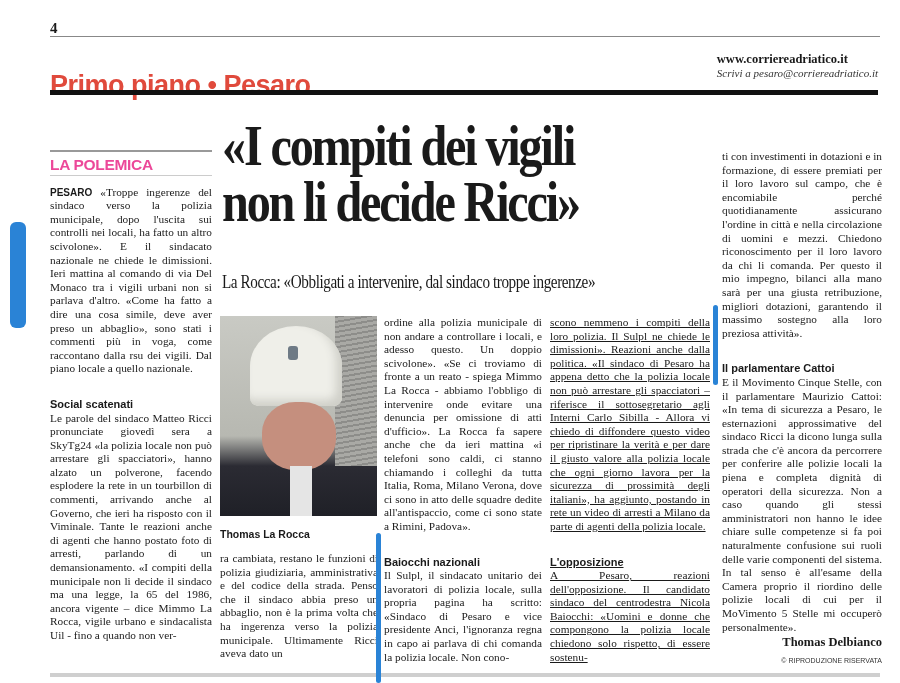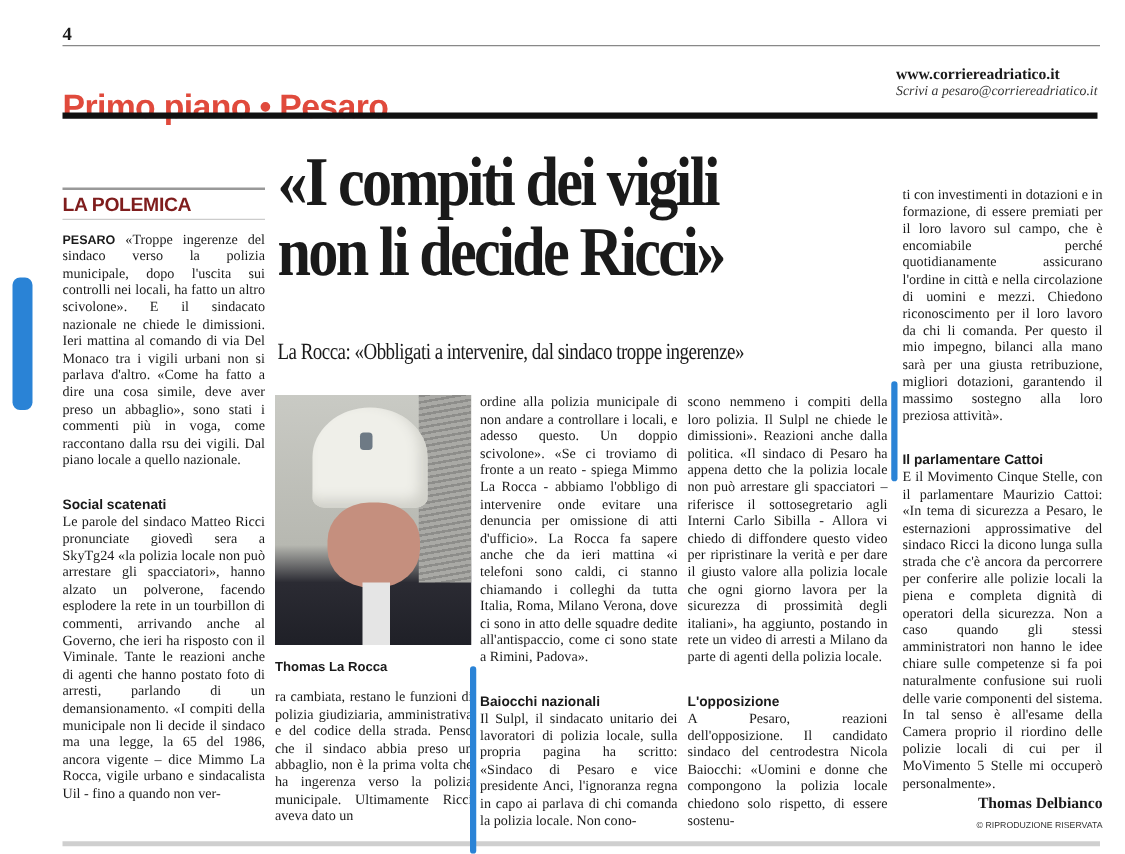--- a/index.html
+++ b/index.html
@@ -29,21 +29,21 @@
   .photo .helmet { position: absolute; left: 30px; top: 10px; width: 92px; height: 80px; background: #efefe9; border-radius: 50% 50% 10% 10%; box-shadow: inset -6px -6px 10px #cfcfc8; }
   .photo .helmet-badge { position: absolute; left: 68px; top: 30px; width: 10px; height: 14px; background: #6e7a85; border-radius: 3px; }
   .photo .face { position: absolute; left: 42px; top: 86px; width: 74px; height: 68px; background: #c58f7e; border-radius: 45%; }
   .photo .wall { position: absolute; right: 0; top: 0; width: 42px; height: 150px; background: repeating-linear-gradient(170deg, #8d8d8a 0 2px, #a9a9a5 2px 5px); }
   .photo .collar { position: absolute; left: 70px; top: 150px; width: 22px; height: 50px; background: #e5e5e5; }
   .photo-caption { position: absolute; left: 220px; top: 528px; font-family: "Liberation Sans", sans-serif; font-weight: bold; font-size: 10.5px; }
 
   .col { position: absolute; font-size: 11.3px; line-height: 13.6px; text-align: justify; }
   .col2a { left: 220px; top: 552px; width: 158px; }
   .col3 { left: 384px; top: 316px; width: 158px; }
-  .col4 { left: 550px; top: 316px; width: 160px; }
+  .col4 { left: 550px; top: 316px; width: 160px; text-decoration: underline; }
   .col5 { left: 722px; top: 150px; width: 160px; }
 
   .byline { font-weight: bold; font-size: 12.5px; text-align: right; margin-top: 2px; }
   .copyright { font-family: "Liberation Sans", sans-serif; font-size: 7px; text-align: right; margin-top: 4px; color: #333; }
 
   .bottom-rule { position: absolute; left: 50px; top: 673px; width: 830px; height: 4px; background: #cfcfcf; }
 
   .marker { position: absolute; background: #2a83d6; border-radius: 6px; }
   .m1 { left: 10px; top: 222px; width: 16px; height: 106px; }
   .m2 { left: 376px; top: 533px; width: 5px; height: 150px; }
@@ -57,21 +57,21 @@
 
 <div class="section-title" style="color:#e04a3c">Primo piano • Pesaro</div>
 <div class="site-block">
   <div class="site-url">www.corriereadriatico.it</div>
   <div class="site-contact">Scrivi a pesaro@corriereadriatico.it</div>
 </div>
 <div class="thick-rule"></div>
 
 <div class="left-col">
   <div class="kicker-rule"></div>
-  <div class="kicker" style="color:#7f1d1d">LA POLEMICA</div>
+  <div class="kicker" style="color:#ec4899">LA POLEMICA</div>
   <p>
     <span class="dateline">PESARO</span>
     <span>«Troppe ingerenze del sindaco verso la polizia municipale, dopo l'uscita sui controlli nei locali, ha fatto un altro scivolone». E il sindacato nazionale ne chiede le dimissioni. Ieri mattina al comando di via Del Monaco tra i vigili urbani non si parlava d'altro. «Come ha fatto a dire una cosa simile, deve aver preso un abbaglio», sono stati i commenti più in voga, come raccontano dalla rsu dei vigili. Dal piano locale a quello nazionale.</span>
   </p>
   <div class="subhead">Social scatenati</div>
   <p>Le parole del sindaco Matteo Ricci pronunciate giovedì sera a SkyTg24 «la polizia locale non può arrestare gli spacciatori», hanno alzato un polverone, facendo esplodere la rete in un tourbillon di commenti, arrivando anche al Governo, che ieri ha risposto con il Viminale. Tante le reazioni anche di agenti che hanno postato foto di arresti, parlando di un demansionamento. «I compiti della municipale non li decide il sindaco ma una legge, la 65 del 1986, ancora vigente – dice Mimmo La Rocca, vigile urbano e sindacalista Uil - fino a quando non ver-</p>
 </div>
 
 <div class="headline">«I compiti dei vigili non li decide Ricci»</div>
 <div class="subheadline">La Rocca: «Obbligati a intervenire, dal sindaco troppe ingerenze»</div>

